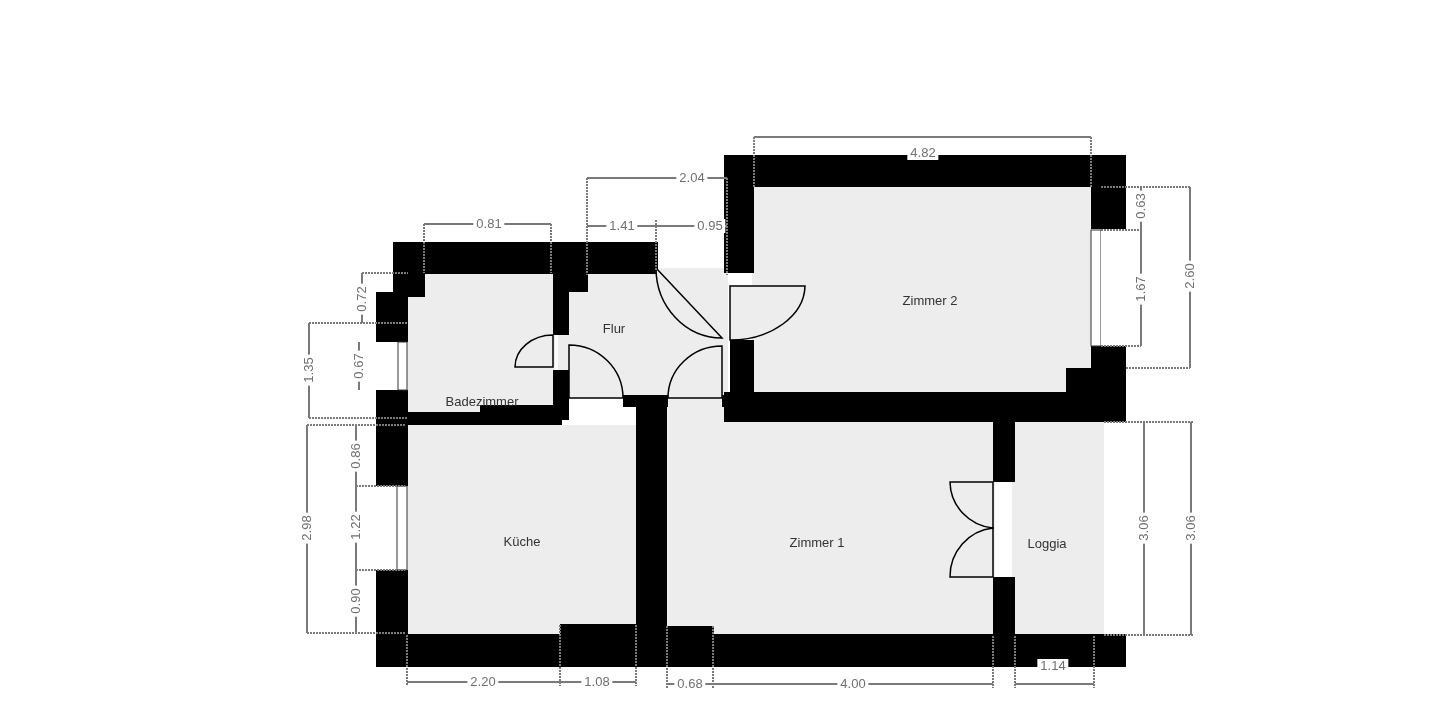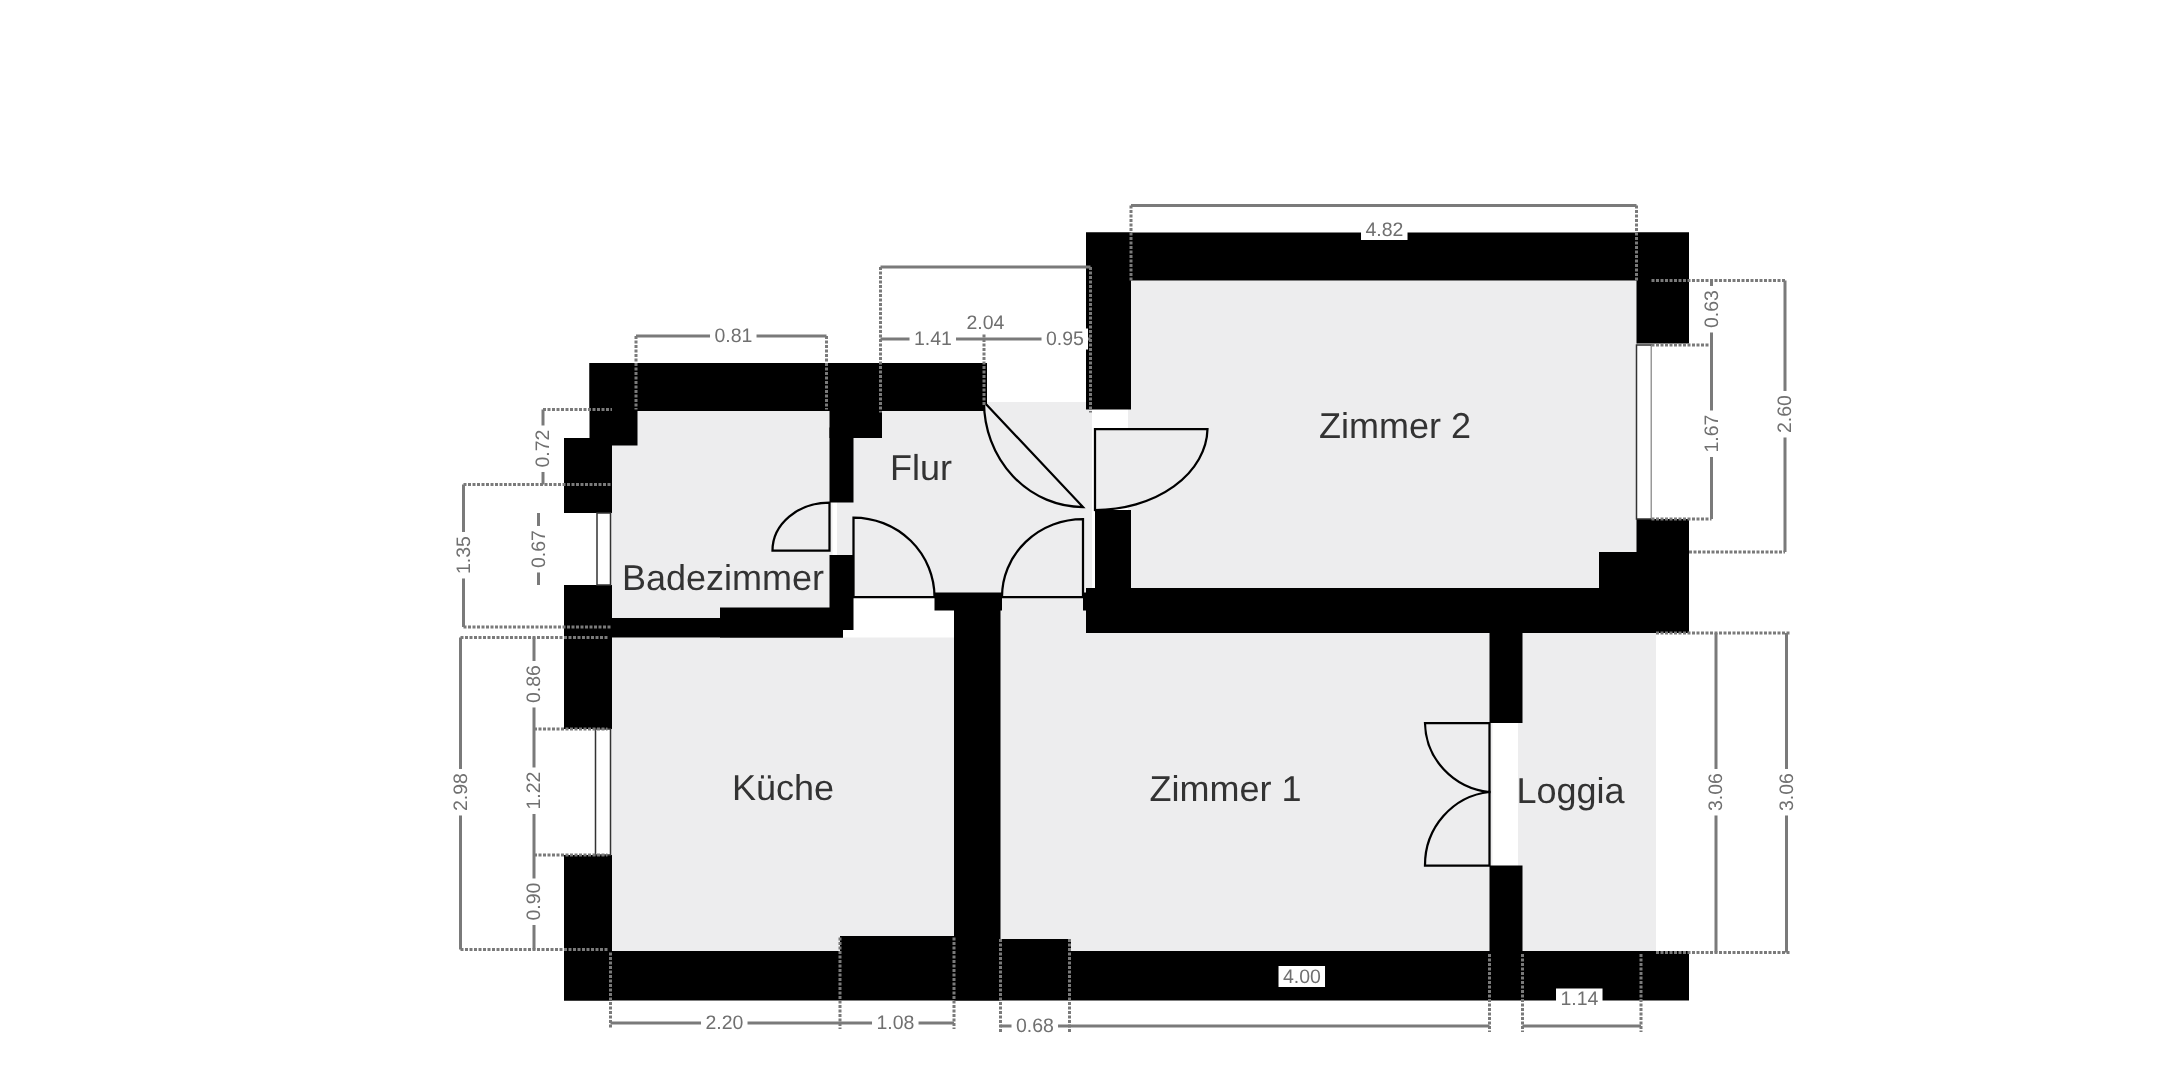--- a/index.html
+++ b/index.html
@@ -1,18 +1,18 @@
 <!DOCTYPE html>
 <html><head>
 <meta charset="utf-8">
 <style>
   html, body { margin: 0; padding: 0; background: #ffffff; }
   body { width: 1440px; height: 725px; position: relative; overflow: hidden; font-family: "Liberation Sans", "DejaVu Sans", sans-serif; }
   #plan { position: absolute; left: 0; top: 0; width: 1440px; height: 725px; }
-  .room-label { position: absolute; font-size: 24px; color: #333333; transform: translate(-50%, -50%); white-space: nowrap; font-family: "Liberation Sans", "DejaVu Sans", sans-serif; }
+  .room-label { position: absolute; font-size: 13px; color: #333333; transform: translate(-50%, -50%); white-space: nowrap; font-family: "Liberation Sans", "DejaVu Sans", sans-serif; margin-top: 15px; }
   .dim-label { position: absolute; font-size: 13px; color: #707070; background: #ffffff; padding: 0 3px; transform: translate(-50%, -50%); white-space: nowrap; line-height: 14px; font-family: "Liberation Sans", "DejaVu Sans", sans-serif; }
   .dim-label.vert { transform: translate(-50%, -50%) rotate(-90deg); }
 </style>
 </head>
 <body>
 
 <svg id="plan" viewBox="0 0 1440 725" xmlns="http://www.w3.org/2000/svg">
 
   <g fill="#ededee">
     <rect x="752" y="187" width="340" height="205"></rect>
@@ -128,21 +128,21 @@
 </svg>
 
 <div class="room-label" style="left:930px;top:285px;">Zimmer 2</div>
 <div class="room-label" style="left:614px;top:313px;">Flur</div>
 <div class="room-label" style="left:482px;top:386px;">Badezimmer</div>
 <div class="room-label" style="left:522px;top:526px;">Küche</div>
 <div class="room-label" style="left:817px;top:527px;">Zimmer 1</div>
 <div class="room-label" style="left:1047px;top:528px;">Loggia</div>
 
 <div class="dim-label" style="left:923px;top:137px;margin-top:16px;">4.82</div>
-<div class="dim-label" style="left:657px;top:178px;margin-top:37px;">2.04</div>
+<div class="dim-label" style="left:692px;top:178px;">2.04</div>
 <div class="dim-label" style="left:622px;top:226px;">1.41</div>
 <div class="dim-label" style="left:689px;top:226px;margin-left:21px;">0.95</div>
 <div class="dim-label" style="left:489px;top:224px;">0.81</div>
 
 <div class="dim-label vert" style="left:362px;top:299px;">0.72</div>
 <div class="dim-label vert" style="left:309px;top:370px;">1.35</div>
 <div class="dim-label vert" style="left:359px;top:366px;">0.67</div>
 <div class="dim-label vert" style="left:356px;top:456px;">0.86</div>
 <div class="dim-label vert" style="left:307px;top:528px;">2.98</div>
 <div class="dim-label vert" style="left:356px;top:527px;">1.22</div>
@@ -150,14 +150,14 @@
 
 <div class="dim-label vert" style="left:1141px;top:206px;">0.63</div>
 <div class="dim-label vert" style="left:1141px;top:289px;">1.67</div>
 <div class="dim-label vert" style="left:1190px;top:276px;">2.60</div>
 <div class="dim-label vert" style="left:1144px;top:528px;">3.06</div>
 <div class="dim-label vert" style="left:1191px;top:528px;">3.06</div>
 
 <div class="dim-label" style="left:483px;top:682px;">2.20</div>
 <div class="dim-label" style="left:597px;top:682px;text-align:right;">1.08</div>
 <div class="dim-label" style="left:690px;top:684px;">0.68</div>
-<div class="dim-label" style="left:853px;top:651px;margin-left:15px;">4.00</div>
+<div class="dim-label" style="left:853px;top:684px;">4.00</div>
 <div class="dim-label" style="left:1053px;top:666px;">1.14</div>
 
 </body></html>

